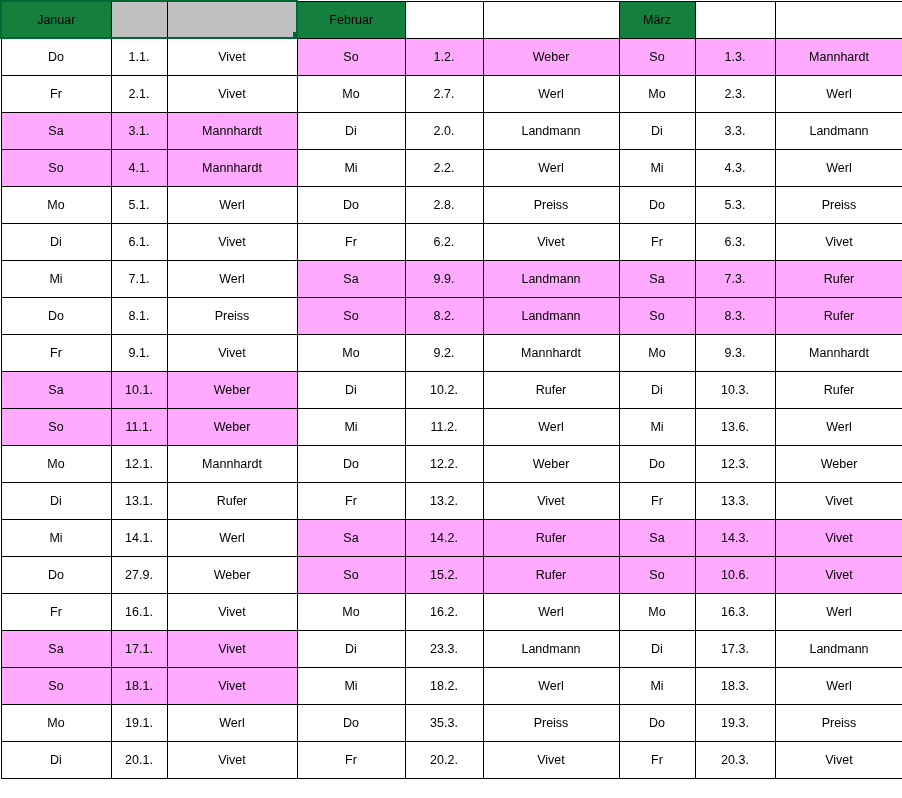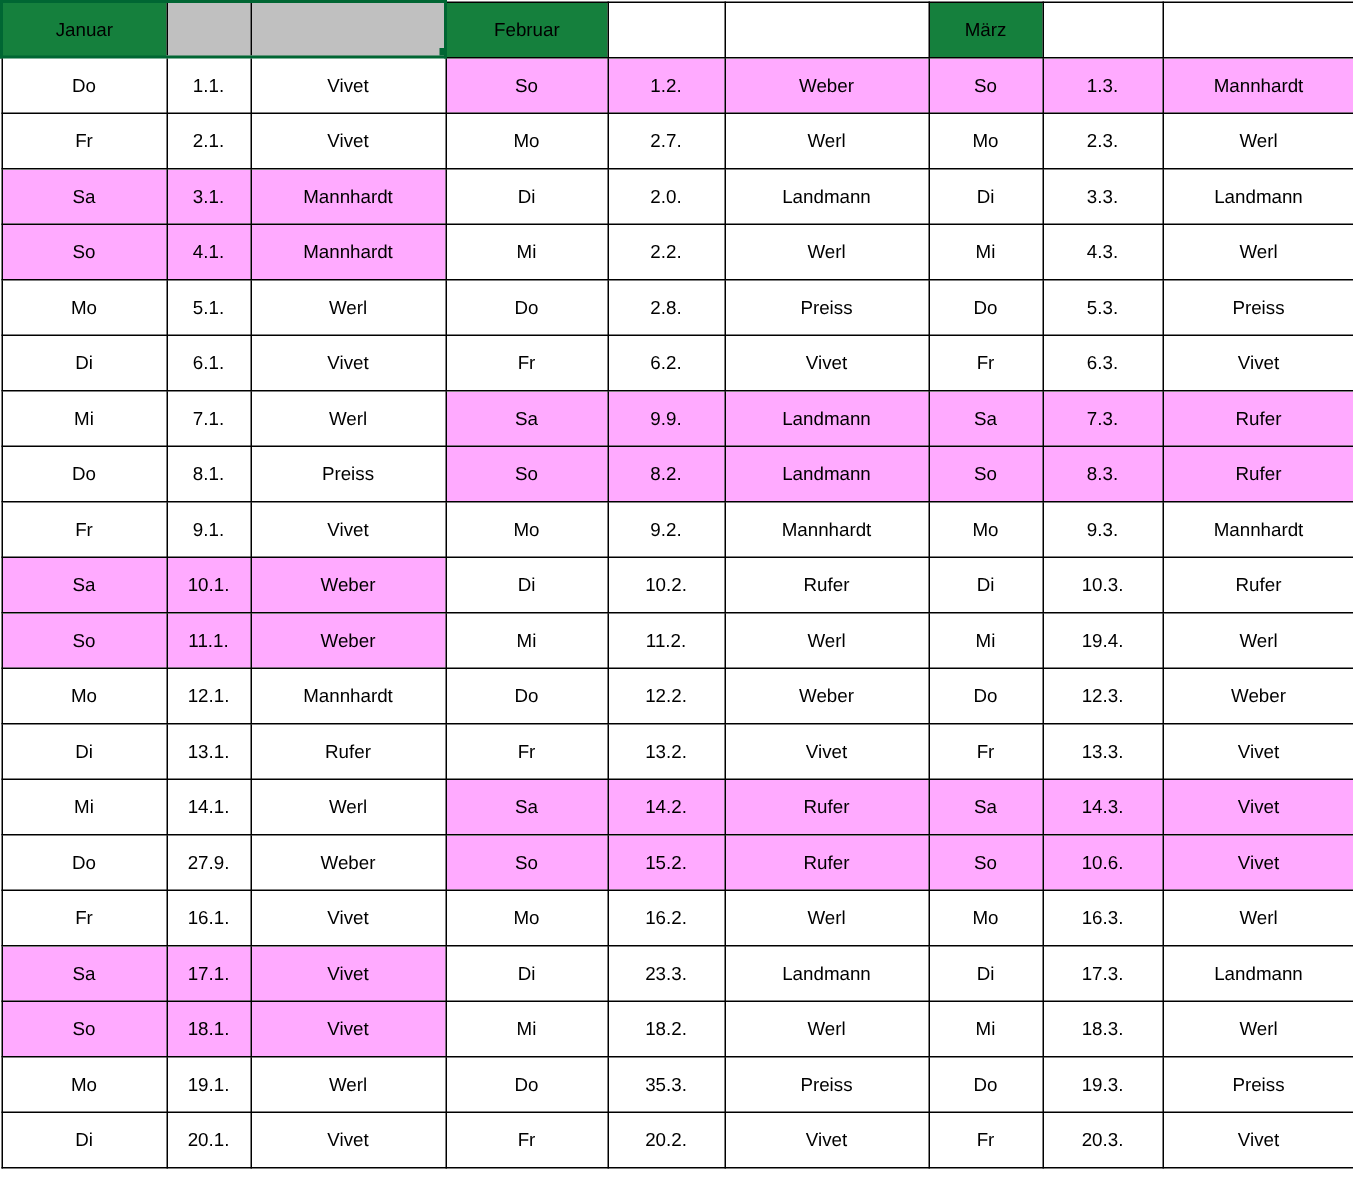--- a/index.html
+++ b/index.html
@@ -230,21 +230,21 @@
           <td>Rufer</td>
         </tr>
         <tr>
           <td class="pink">So</td>
           <td class="pink">11.1.</td>
           <td class="pink">Weber</td>
           <td>Mi</td>
           <td>11.2.</td>
           <td>Werl</td>
           <td>Mi</td>
-          <td>19.4.</td>
+          <td>13.6.</td>
           <td>Werl</td>
         </tr>
         <tr>
           <td>Mo</td>
           <td>12.1.</td>
           <td>Mannhardt</td>
           <td>Do</td>
           <td>12.2.</td>
           <td>Weber</td>
           <td>Do</td>

